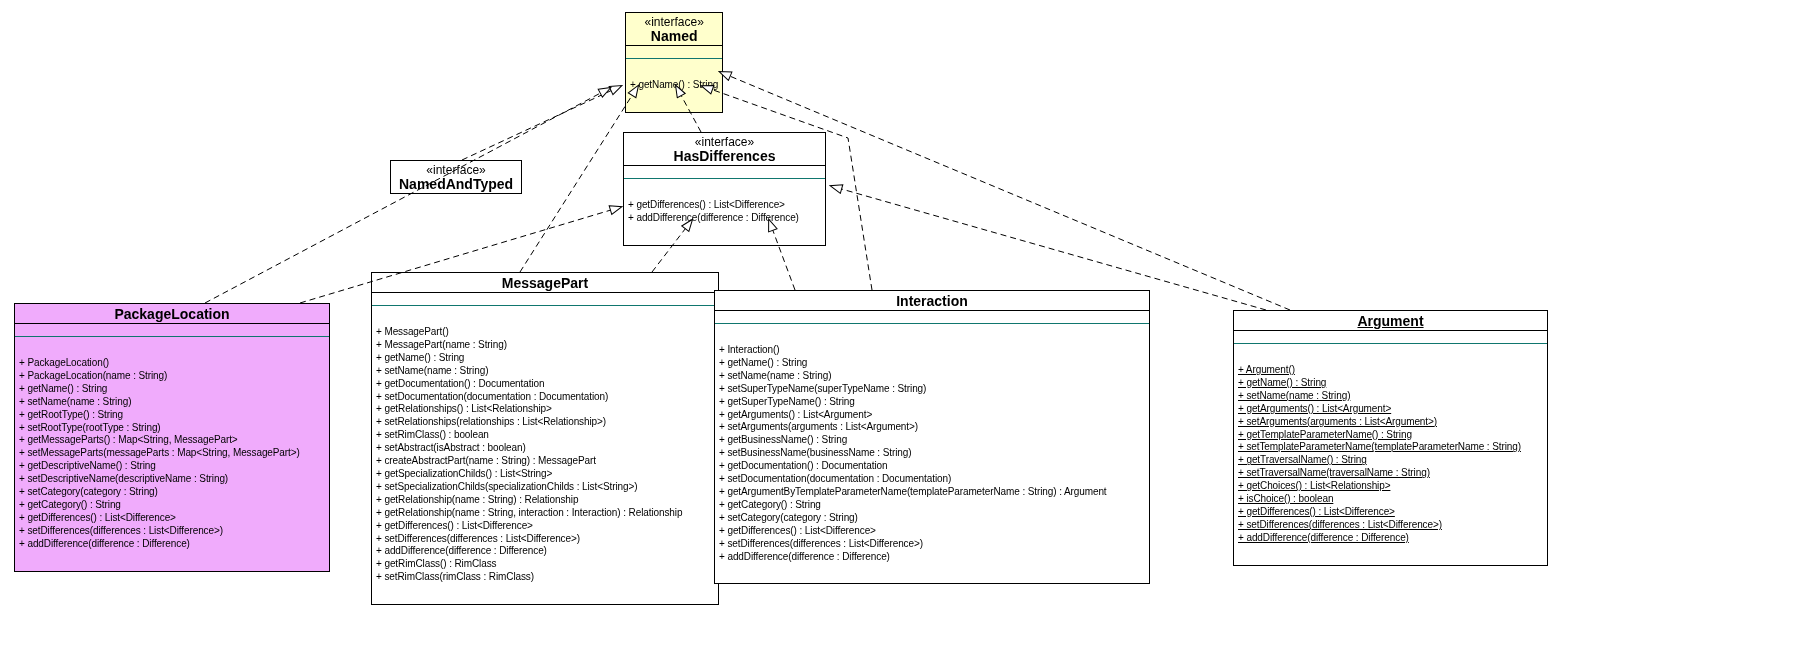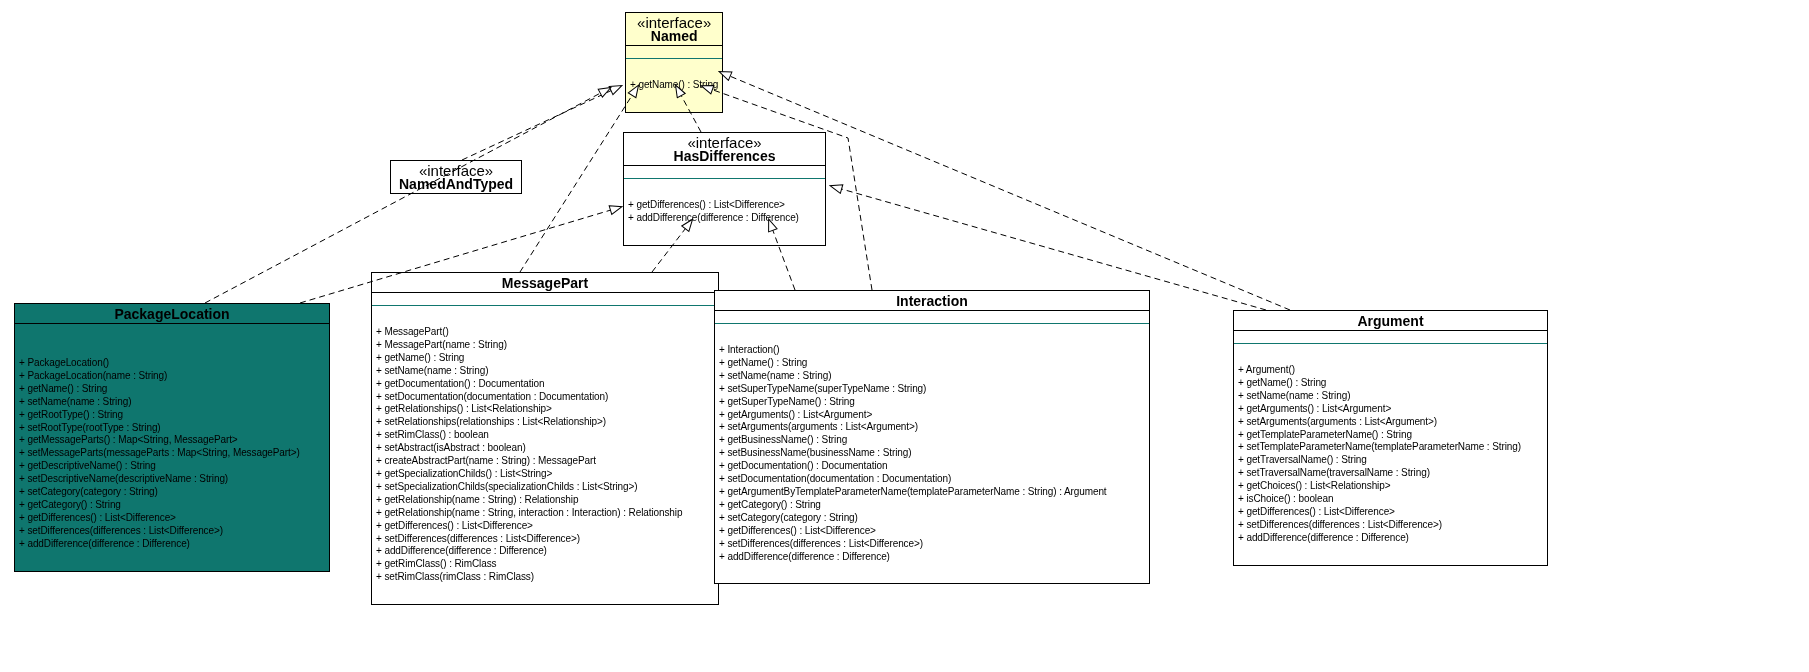--- a/index.html
+++ b/index.html
@@ -14,21 +14,21 @@
   #edges{position:absolute;inset:0;z-index:2;pointer-events:none;}
   .uml-class{
     position:absolute;
     display:flex;flex-direction:column;
     border:1px solid #000;
     background:#fff;
     width:max-content;
     box-sizing:border-box;
   }
   .uml-hdr{padding:3px 8px 2px;text-align:center;}
-  .uml-stereotype{font-size:15px;line-height:13px;color:#000;}
+  .uml-stereotype{font-size:12px;line-height:13px;color:#000;}
   .uml-name{font-size:14px;font-weight:bold;line-height:14px;color:#000;}
   .uml-attrs{border-top:1px solid #000;min-height:12px;}
   .uml-ops{border-top:1px solid #0f766e;padding:20px 4px;flex:1;}
   .uml-op{font-size:10px;line-height:12.9px;letter-spacing:-0.1px;white-space:pre;color:#000;}
   .edge{fill:none;stroke:#000;stroke-width:1;stroke-dasharray:6 4;}
 </style>
 </head>
 <body>
 
 <div id="canvas">
@@ -53,21 +53,21 @@
         <div class="uml-hdr">
           <div class="uml-stereotype">«interface»</div>
           <div class="uml-name">HasDifferences</div>
         </div>
         <div class="uml-attrs"></div>
         <div class="uml-ops">
           <div class="uml-op">+ getDifferences() : List&lt;Difference&gt;</div>
           <div class="uml-op">+ addDifference(difference : Difference)</div>
         </div>
       </div>
-      <div class="uml-class" style="left: 14px; top: 303px; min-width: 316px; min-height: 235px; background: #0f766e;">
+      <div class="uml-class" style="left: 14px; top: 303px; min-width: 316px; min-height: 235px; background: #f0abfc;">
         <div class="uml-hdr">
           <div class="uml-name">PackageLocation</div>
         </div>
         <div class="uml-attrs"></div>
         <div class="uml-ops">
           <div class="uml-op">+ PackageLocation()</div>
           <div class="uml-op">+ PackageLocation(name : String)</div>
           <div class="uml-op">+ getName() : String</div>
           <div class="uml-op">+ setName(name : String)</div>
           <div class="uml-op">+ getRootType() : String</div>
@@ -129,21 +129,21 @@
           <div class="uml-op">+ getDocumentation() : Documentation</div>
           <div class="uml-op">+ setDocumentation(documentation : Documentation)</div>
           <div class="uml-op">+ getArgumentByTemplateParameterName(templateParameterName : String) : Argument</div>
           <div class="uml-op">+ getCategory() : String</div>
           <div class="uml-op">+ setCategory(category : String)</div>
           <div class="uml-op">+ getDifferences() : List&lt;Difference&gt;</div>
           <div class="uml-op">+ setDifferences(differences : List&lt;Difference&gt;)</div>
           <div class="uml-op">+ addDifference(difference : Difference)</div>
         </div>
       </div>
-      <div class="uml-class" style="left: 1233px; top: 310px; min-width: 315px; min-height: 221px; background: rgb(255, 255, 255);">
+      <div class="uml-class" style="left: 1233px; top: 310px; min-width: 315px; min-height: 221px; background: rgb(255, 255, 255); text-decoration: underline;">
         <div class="uml-hdr">
           <div class="uml-name">Argument</div>
         </div>
         <div class="uml-attrs"></div>
         <div class="uml-ops">
           <div class="uml-op">+ Argument()</div>
           <div class="uml-op">+ getName() : String</div>
           <div class="uml-op">+ setName(name : String)</div>
           <div class="uml-op">+ getArguments() : List&lt;Argument&gt;</div>
           <div class="uml-op">+ setArguments(arguments : List&lt;Argument&gt;)</div>

